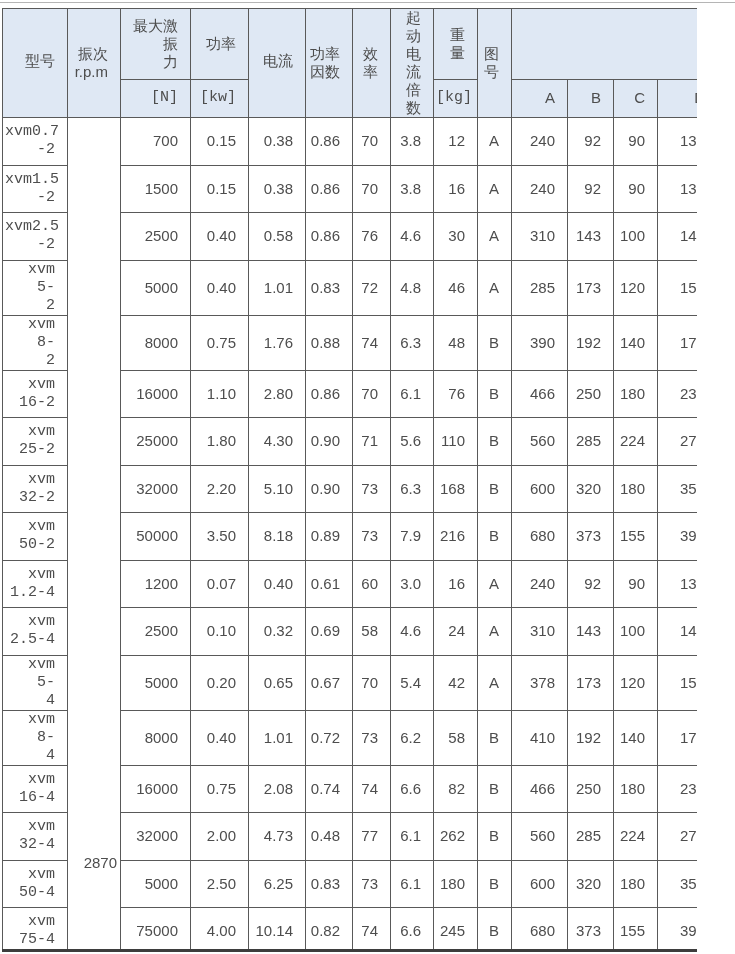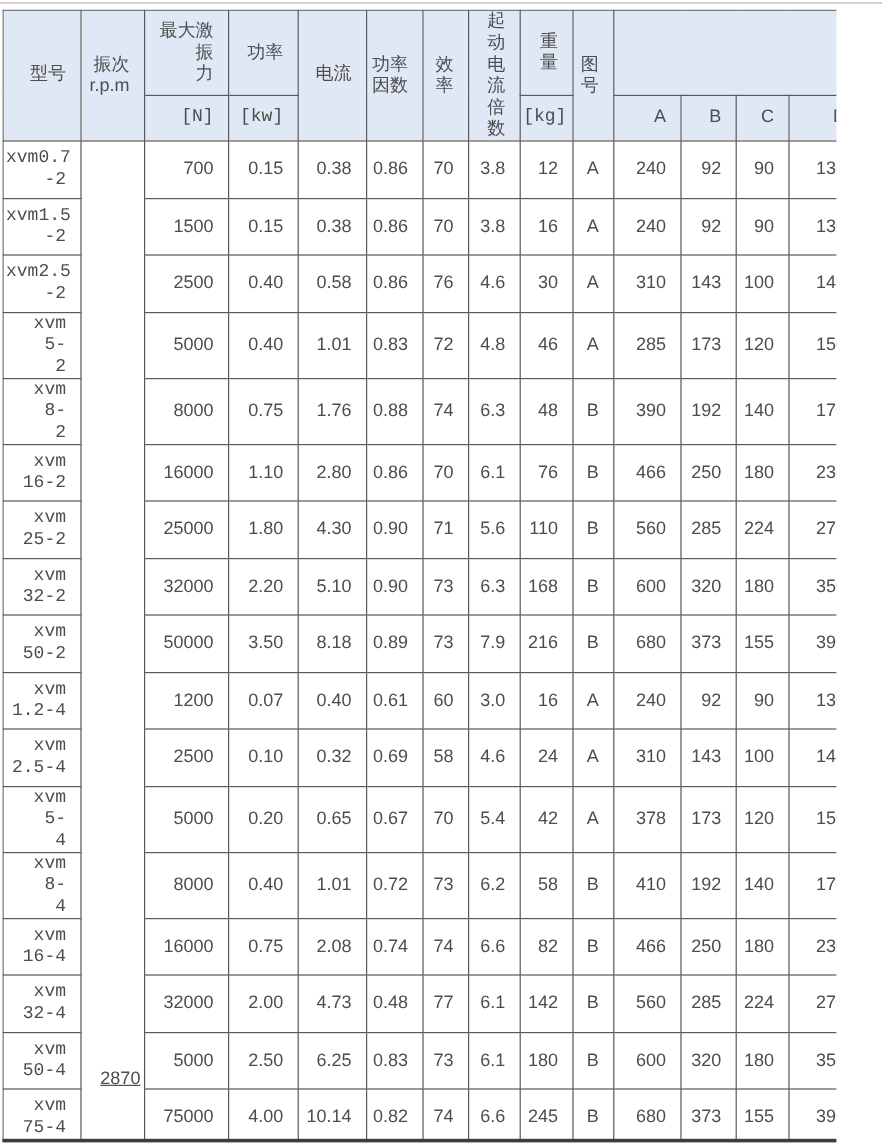--- a/index.html
+++ b/index.html
@@ -42,23 +42,22 @@
   }
   tr.hdr-top    { height: 55px; }
   tr.hdr-sub    { height: 30px; }
   tbody tr      { height: 47.5px; }
   th.small-font { font-size: 12px; line-height: 15px; }
   .c-center     { text-align: center; padding: 0 2px; font-family: Liberation Mono, monospace; }
   th.h-d        { padding-right: 22px; }
   td.rpm-cell   { position: relative; padding: 0; }
   .rpm-value {
     position: absolute;
-    top: 772px; right: 3px;
+    top: 736px; right: 3px;
     white-space: nowrap;
-    text-decoration: underline;
   }
   .bottom-rule {
     position: absolute; top: 949px; left: 2px;
     width: 695px; height: 3px;
     background: #3d3d3d;
   }
 </style>
 </head>
 <body>
 
@@ -343,21 +342,21 @@
         </tr>
         <tr>
           <td class="c-center">xvm
 32-4</td>
           <td>32000</td>
           <td>2.00</td>
           <td>4.73</td>
           <td>0.48</td>
           <td>77</td>
           <td>6.1</td>
-          <td>142</td>
+          <td>262</td>
           <td>B</td>
           <td>560</td>
           <td>285</td>
           <td>224</td>
           <td>270</td>
         </tr>
         <tr>
           <td class="c-center">xvm
 50-4</td>
           <td>5000</td>

